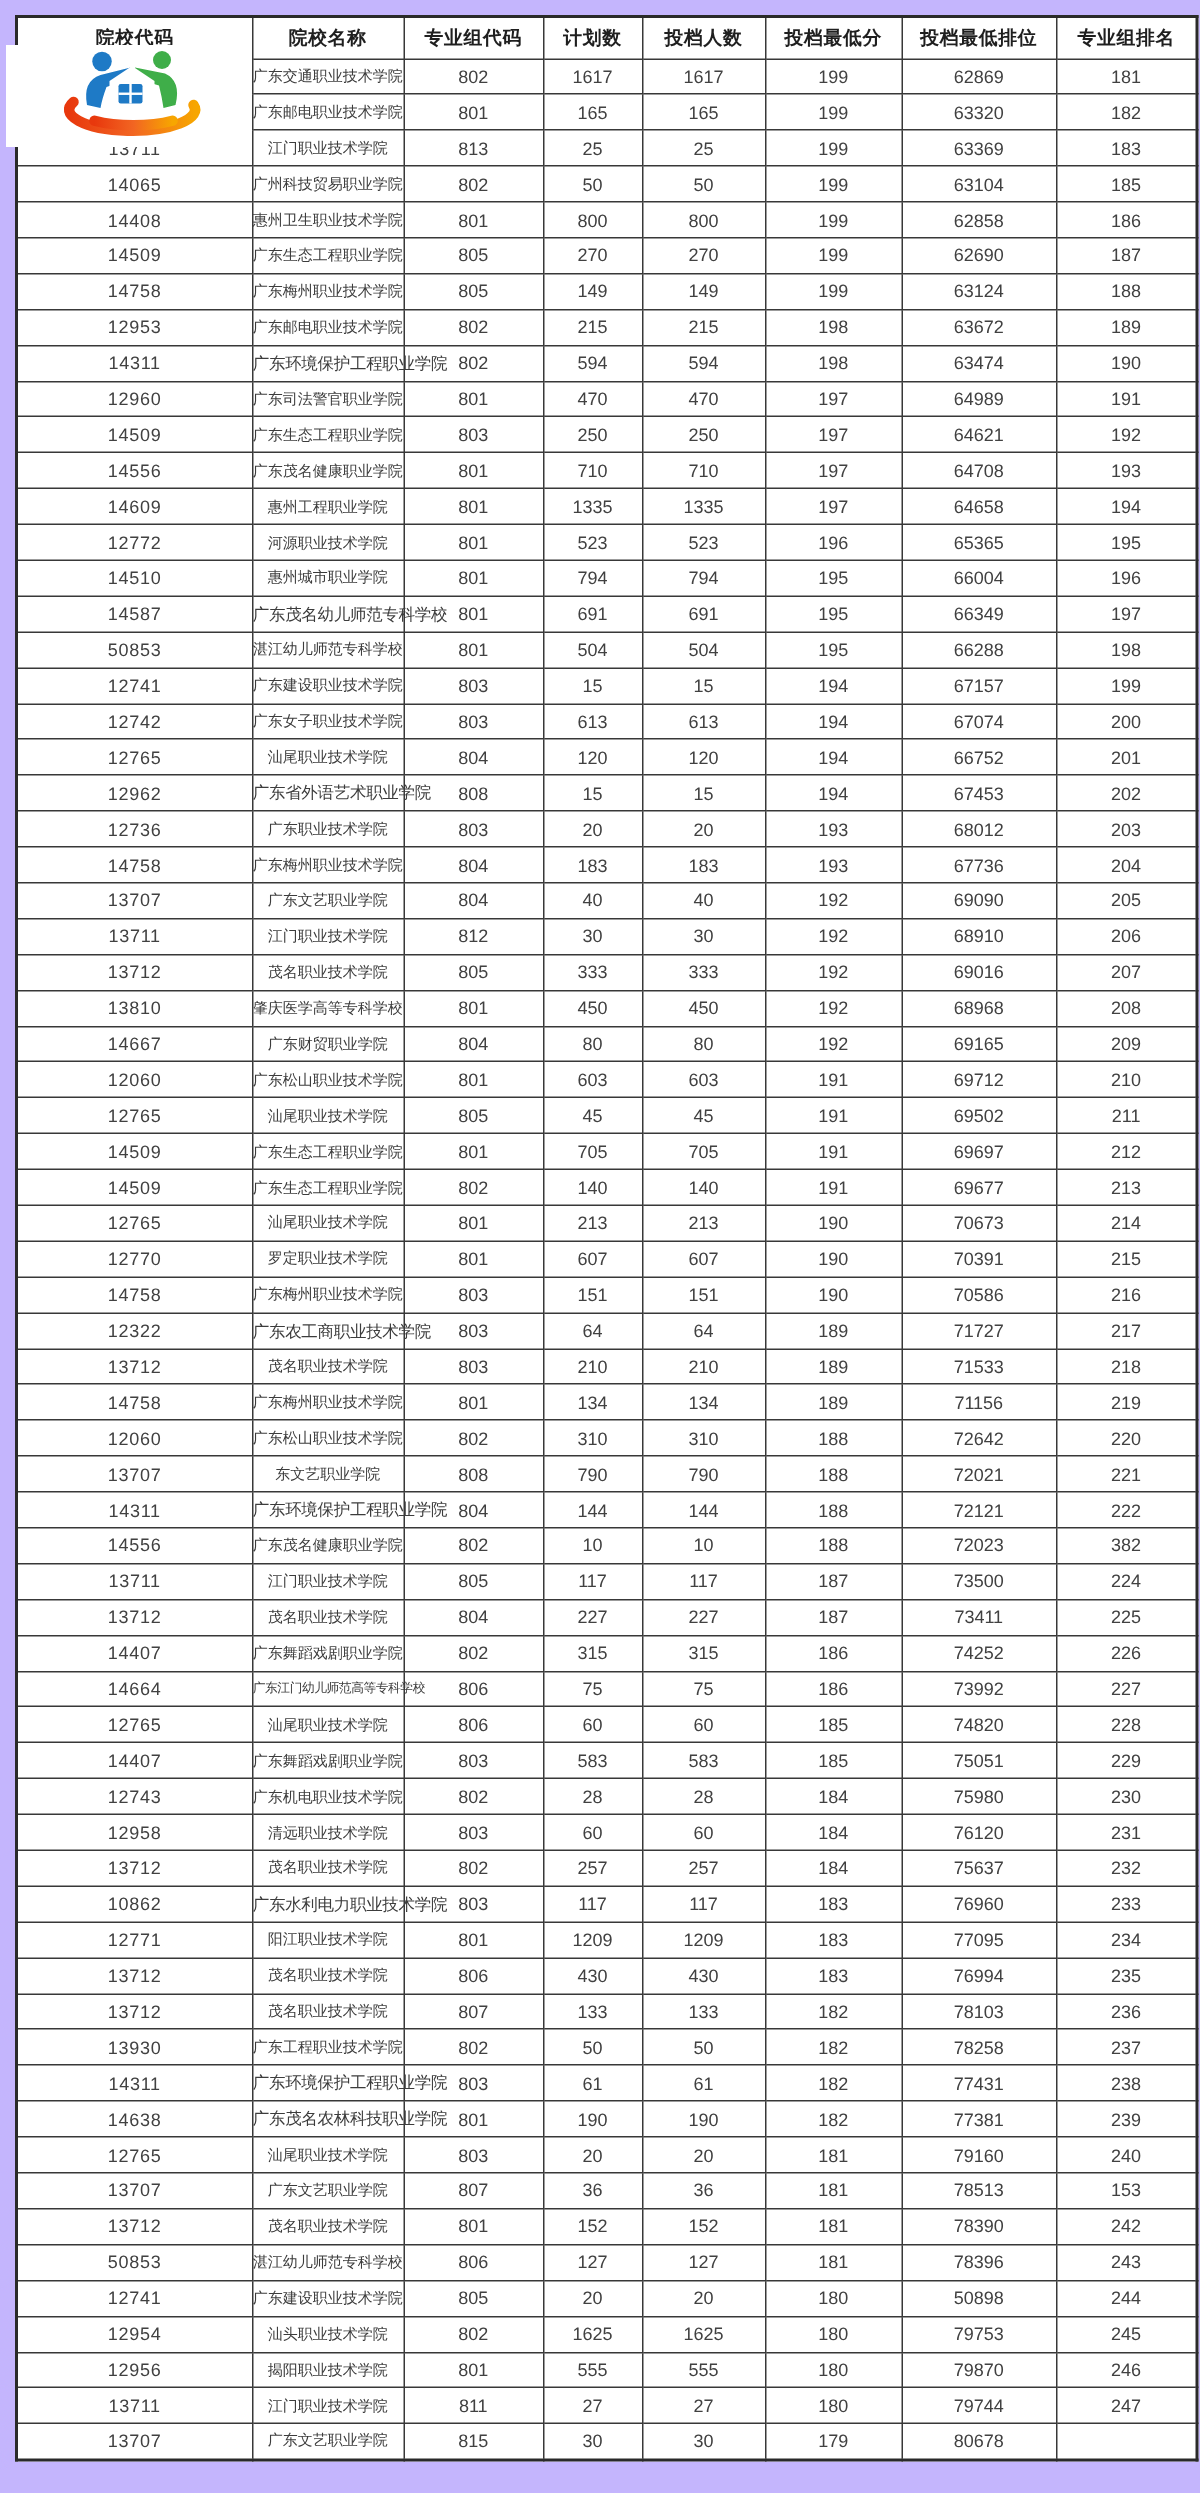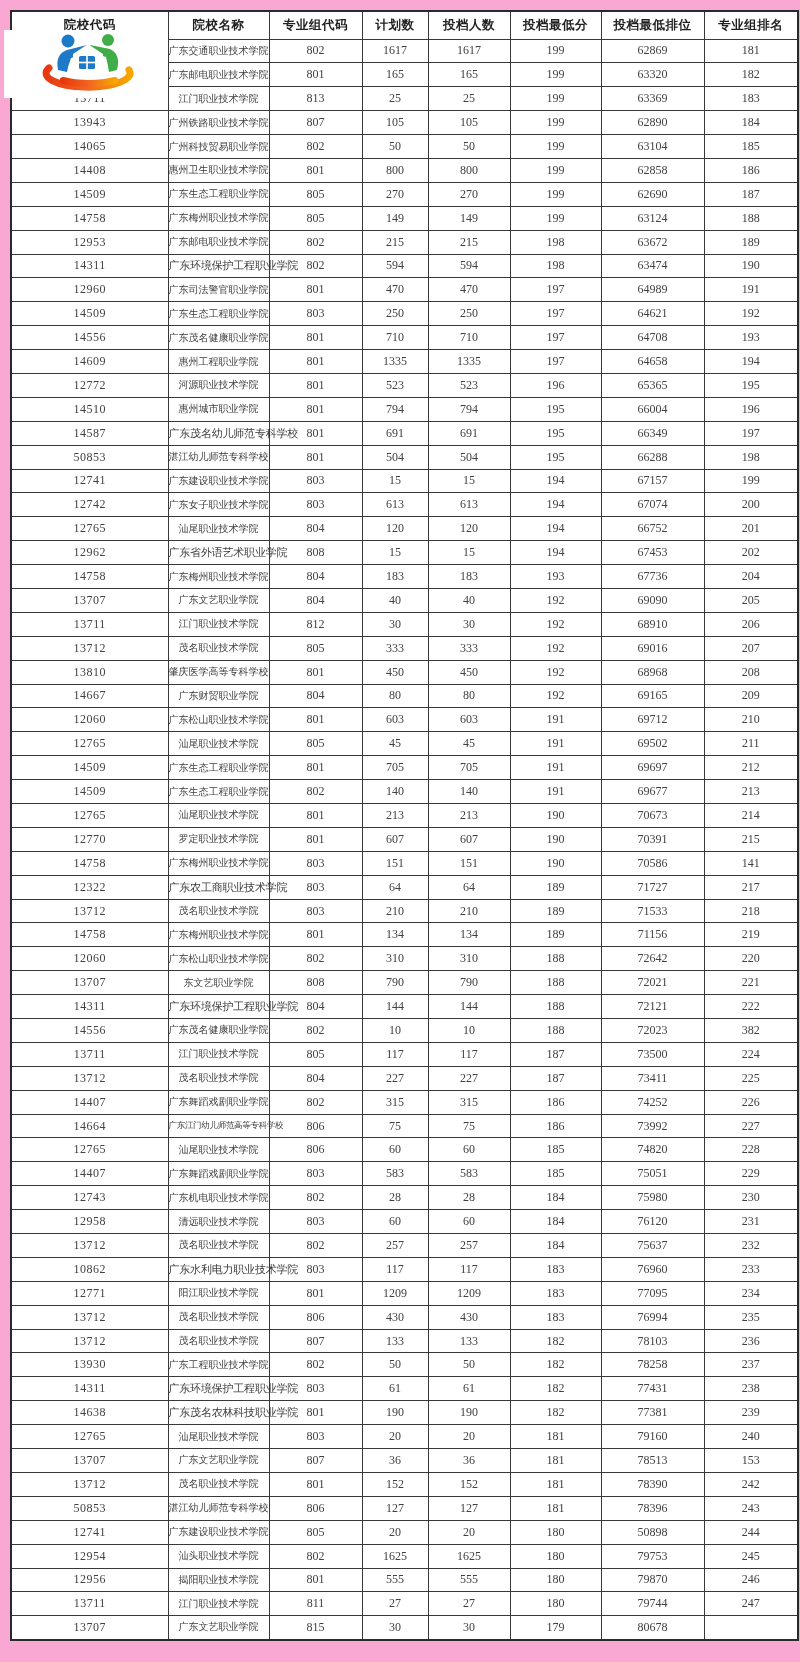--- a/index.html
+++ b/index.html
@@ -1,17 +1,17 @@
 <!DOCTYPE html>
 <html><head>
 <meta charset="utf-8">
 <style>
   html,body{margin:0;padding:0;background:#ffffff;}
-  #page{position:relative;width:800px;height:1662px;background:#f9a8d4;overflow:hidden;
-        font-family:Liberation Serif, serif;}
+  #page{position:relative;width:800px;height:1662px;background:#c4b5fd;overflow:hidden;
+        font-family:Liberation Sans, sans-serif;}
   table.adm{position:absolute;left:10px;top:10px;width:787px;table-layout:fixed;
         border-collapse:collapse;background:#ffffff;}
   table.adm th, table.adm td{
         border:1px solid #383838;text-align:center;vertical-align:middle;
         padding:0;overflow:visible;white-space:nowrap;}
   table.adm{border:2px solid #2a2a2a;}
   thead tr{height:28px;}
   tbody tr{height:23.9px;}
   th{font-size:12.5px;font-weight:bold;color:#1f1f1f;letter-spacing:0.5px;}
   td{font-size:12px;color:#414141;}
@@ -76,30 +76,20 @@
           <td class="code">13711</td>
           <td class="nm">江门职业技术学院</td>
           <td>813</td>
           <td>25</td>
           <td>25</td>
           <td>199</td>
           <td>63369</td>
           <td>183</td>
         </tr>
         <tr>
-          <td class="code">13943</td>
-          <td class="nm">广州铁路职业技术学院</td>
-          <td>807</td>
-          <td>105</td>
-          <td>105</td>
-          <td>199</td>
-          <td>62890</td>
-          <td>184</td>
-        </tr>
-        <tr>
           <td class="code">14065</td>
           <td class="nm">广州科技贸易职业学院</td>
           <td>802</td>
           <td>50</td>
           <td>50</td>
           <td>199</td>
           <td>63104</td>
           <td>185</td>
         </tr>
         <tr>
@@ -266,20 +256,30 @@
           <td class="code">12962</td>
           <td class="nm-s">广东省外语艺术职业学院</td>
           <td>808</td>
           <td>15</td>
           <td>15</td>
           <td>194</td>
           <td>67453</td>
           <td>202</td>
         </tr>
         <tr>
+          <td class="code">12736</td>
+          <td class="nm">广东职业技术学院</td>
+          <td>803</td>
+          <td>20</td>
+          <td>20</td>
+          <td>193</td>
+          <td>68012</td>
+          <td>203</td>
+        </tr>
+        <tr>
           <td class="code">14758</td>
           <td class="nm">广东梅州职业技术学院</td>
           <td>804</td>
           <td>183</td>
           <td>183</td>
           <td>193</td>
           <td>67736</td>
           <td>204</td>
         </tr>
         <tr>
@@ -393,21 +393,21 @@
           <td>215</td>
         </tr>
         <tr>
           <td class="code">14758</td>
           <td class="nm">广东梅州职业技术学院</td>
           <td>803</td>
           <td>151</td>
           <td>151</td>
           <td>190</td>
           <td>70586</td>
-          <td>141</td>
+          <td>216</td>
         </tr>
         <tr>
           <td class="code">12322</td>
           <td class="nm-s">广东农工商职业技术学院</td>
           <td>803</td>
           <td>64</td>
           <td>64</td>
           <td>189</td>
           <td>71727</td>
           <td>217</td>

